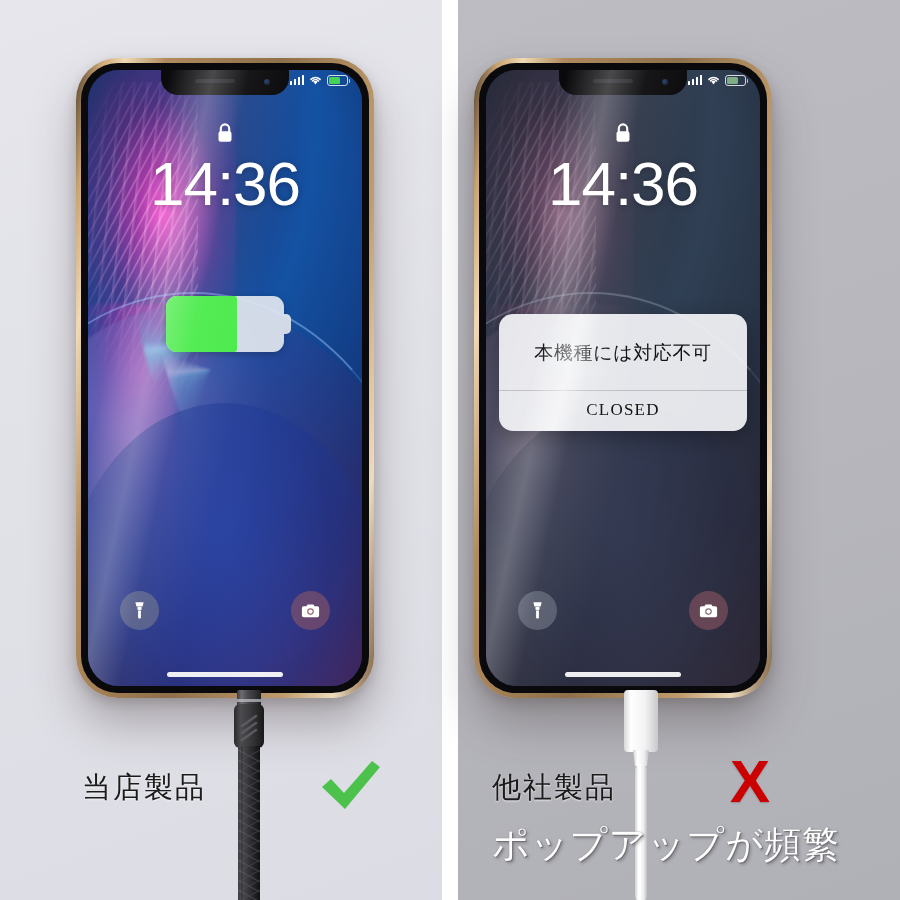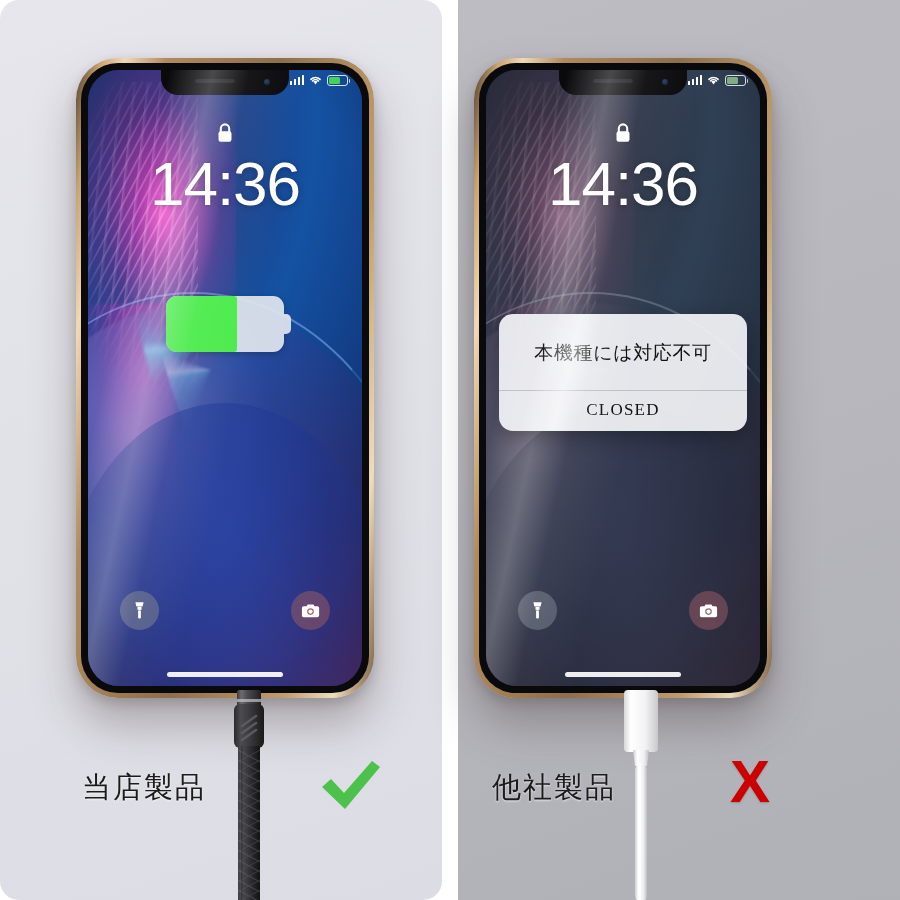--- a/index.html
+++ b/index.html
@@ -291,21 +291,21 @@
     font-size:60px;font-weight:700;line-height:1;
     color:#cc0000;
     text-shadow:0 1px 2px rgba(0,0,0,.22);
   }
 </style>
 </head>
 <body>
 
 <div class="stage">
 
-  <div class="panel panel-left" style="background: linear-gradient(160deg, rgb(230, 230, 236) 0%, rgb(225, 225, 232) 45%, rgb(220, 220, 228) 100%); border-radius: 19px;">
+  <div class="panel panel-left" style="background: linear-gradient(160deg, rgb(230, 230, 236) 0%, rgb(225, 225, 232) 45%, rgb(220, 220, 228) 100%);">
 
     <div class="phone phone-left">
       <div class="bezel">
         <div class="screen">
 
           <div class="wall">
             <div class="base"></div>
             <div class="flame"></div>
             <div class="flame-fil"></div>
             <div class="flame-tail"></div>
@@ -525,19 +525,20 @@
         </defs>
         <rect x="11" y="0" width="34" height="62" rx="4" fill="url(#whc)"></rect>
         <path d="M20 60 H36 L34 76 H22 Z" fill="url(#whcord)"></path>
         <rect x="22" y="74" width="12" height="138" rx="6" fill="url(#whcord)"></rect>
         <rect x="25" y="74" width="3" height="138" fill="#ffffff" opacity=".85"></rect>
       </svg>
     </div>
 
     <div class="caption cap-right" style="left:34px;top:768px;">
       <div class="cap-small">他社製品</div>
+      <div class="cap-big">ポップアップが頻繁</div>
     </div>
 
     <div class="mark" style="left:272px;top:752px;">
       <div class="xglyph" style="color: rgb(204, 0, 0);">X</div>
     </div>
   </div>
 </div>
 
 </body></html>

